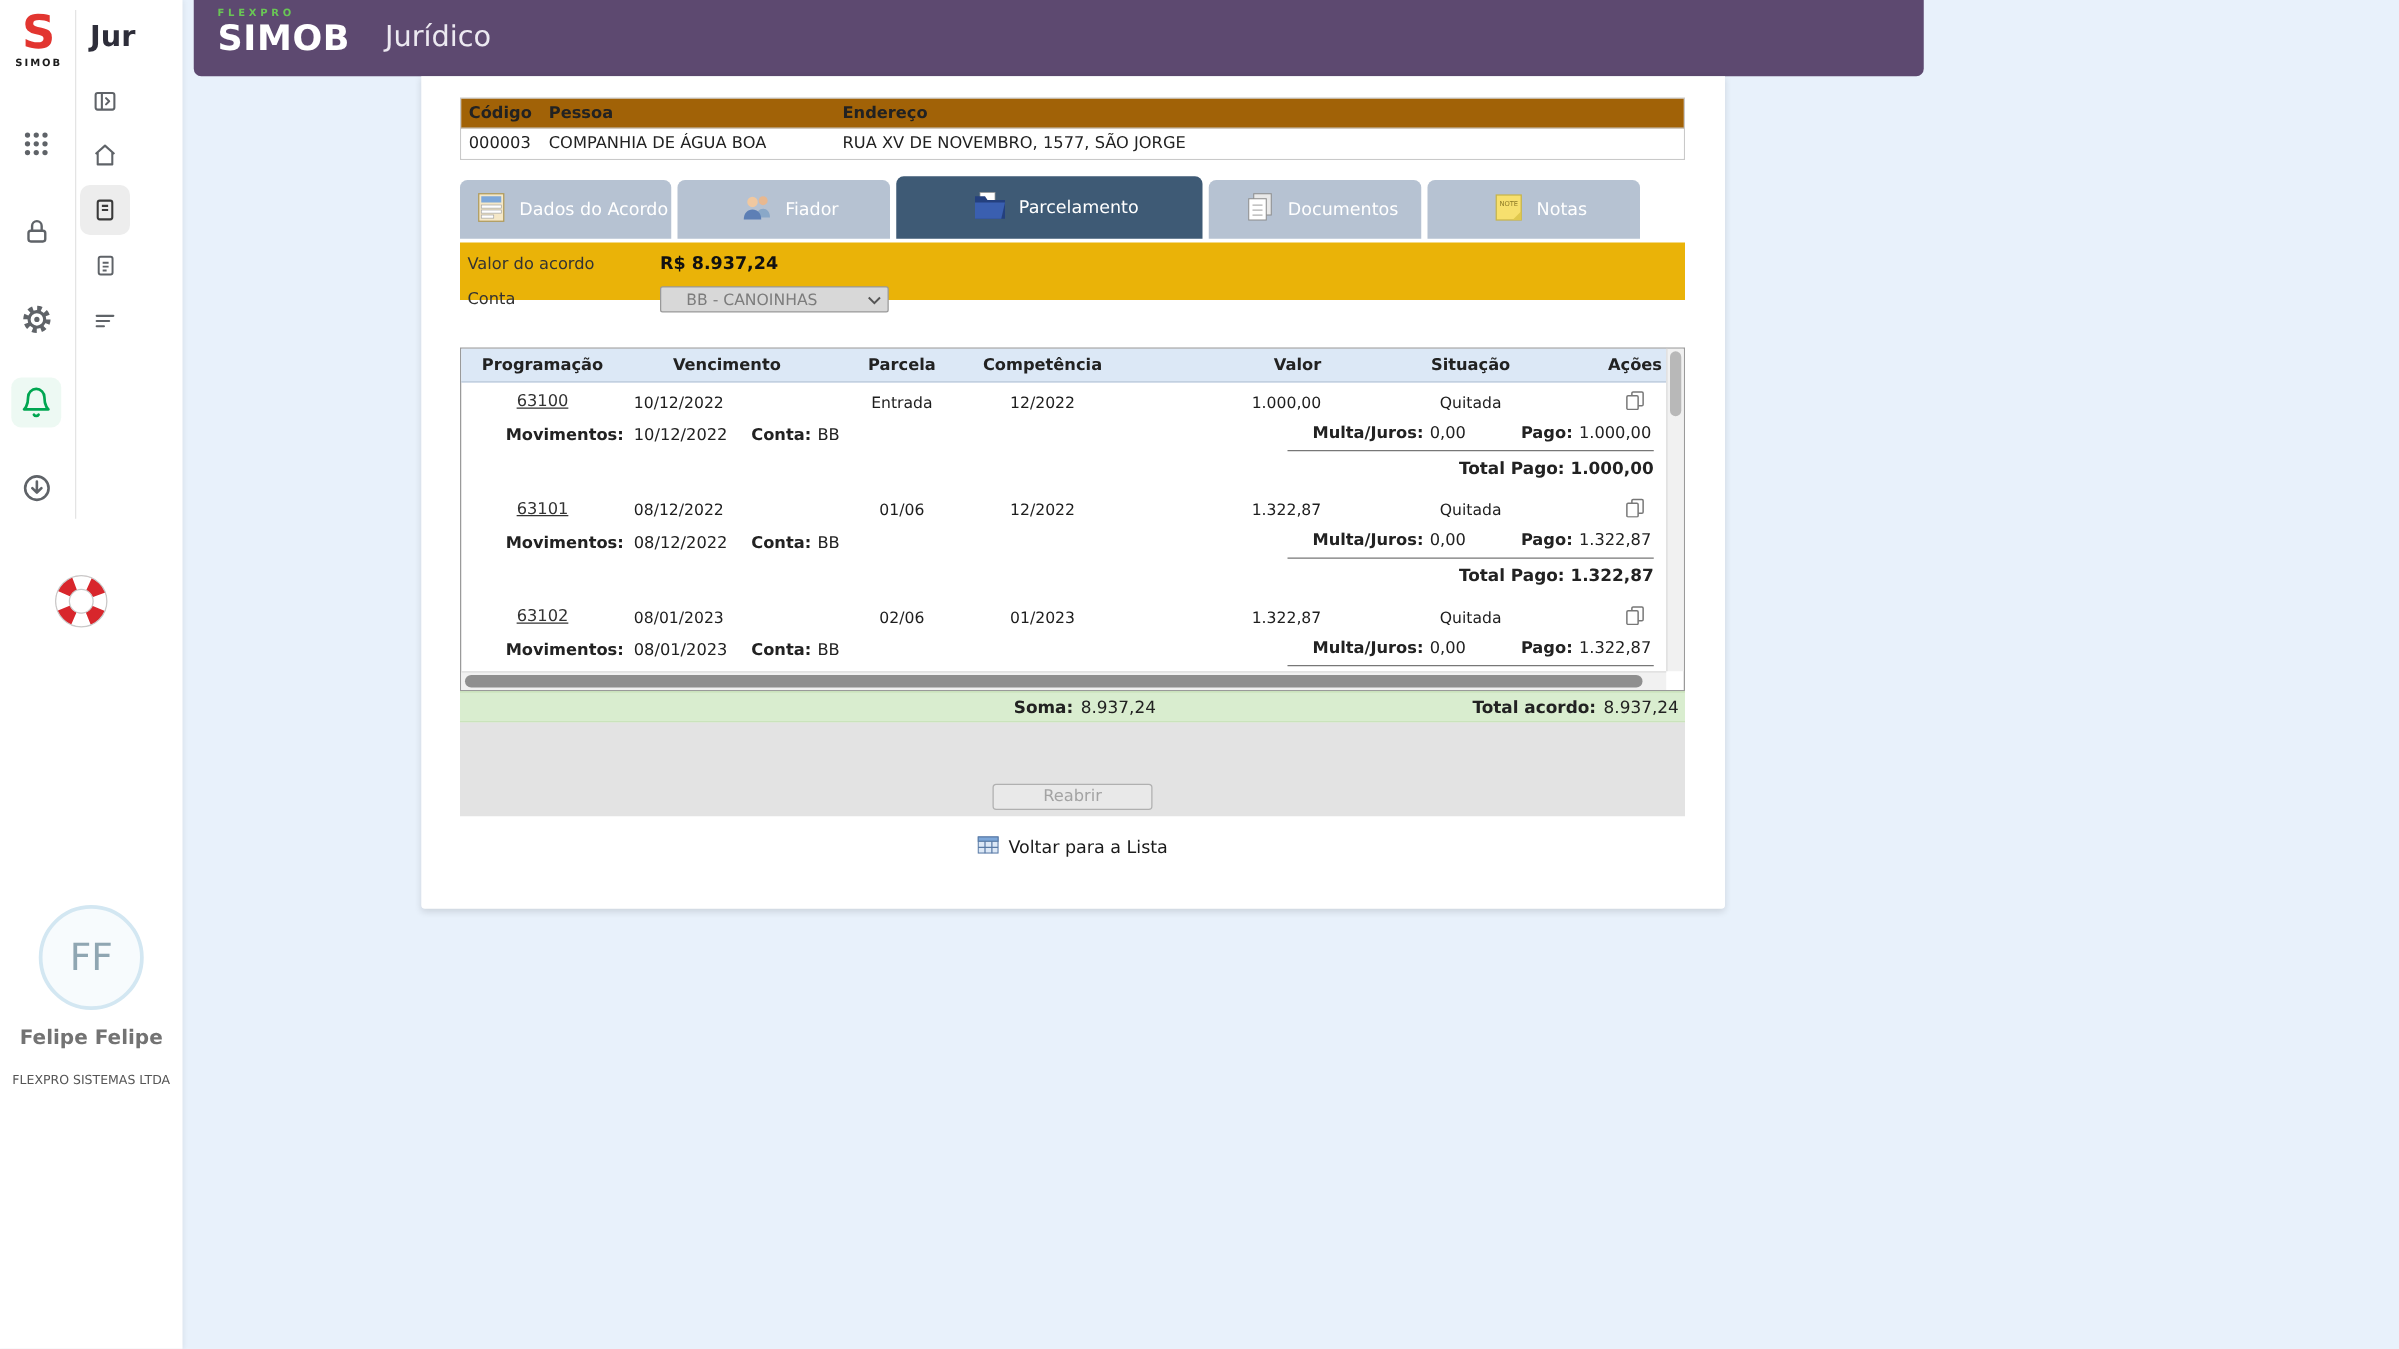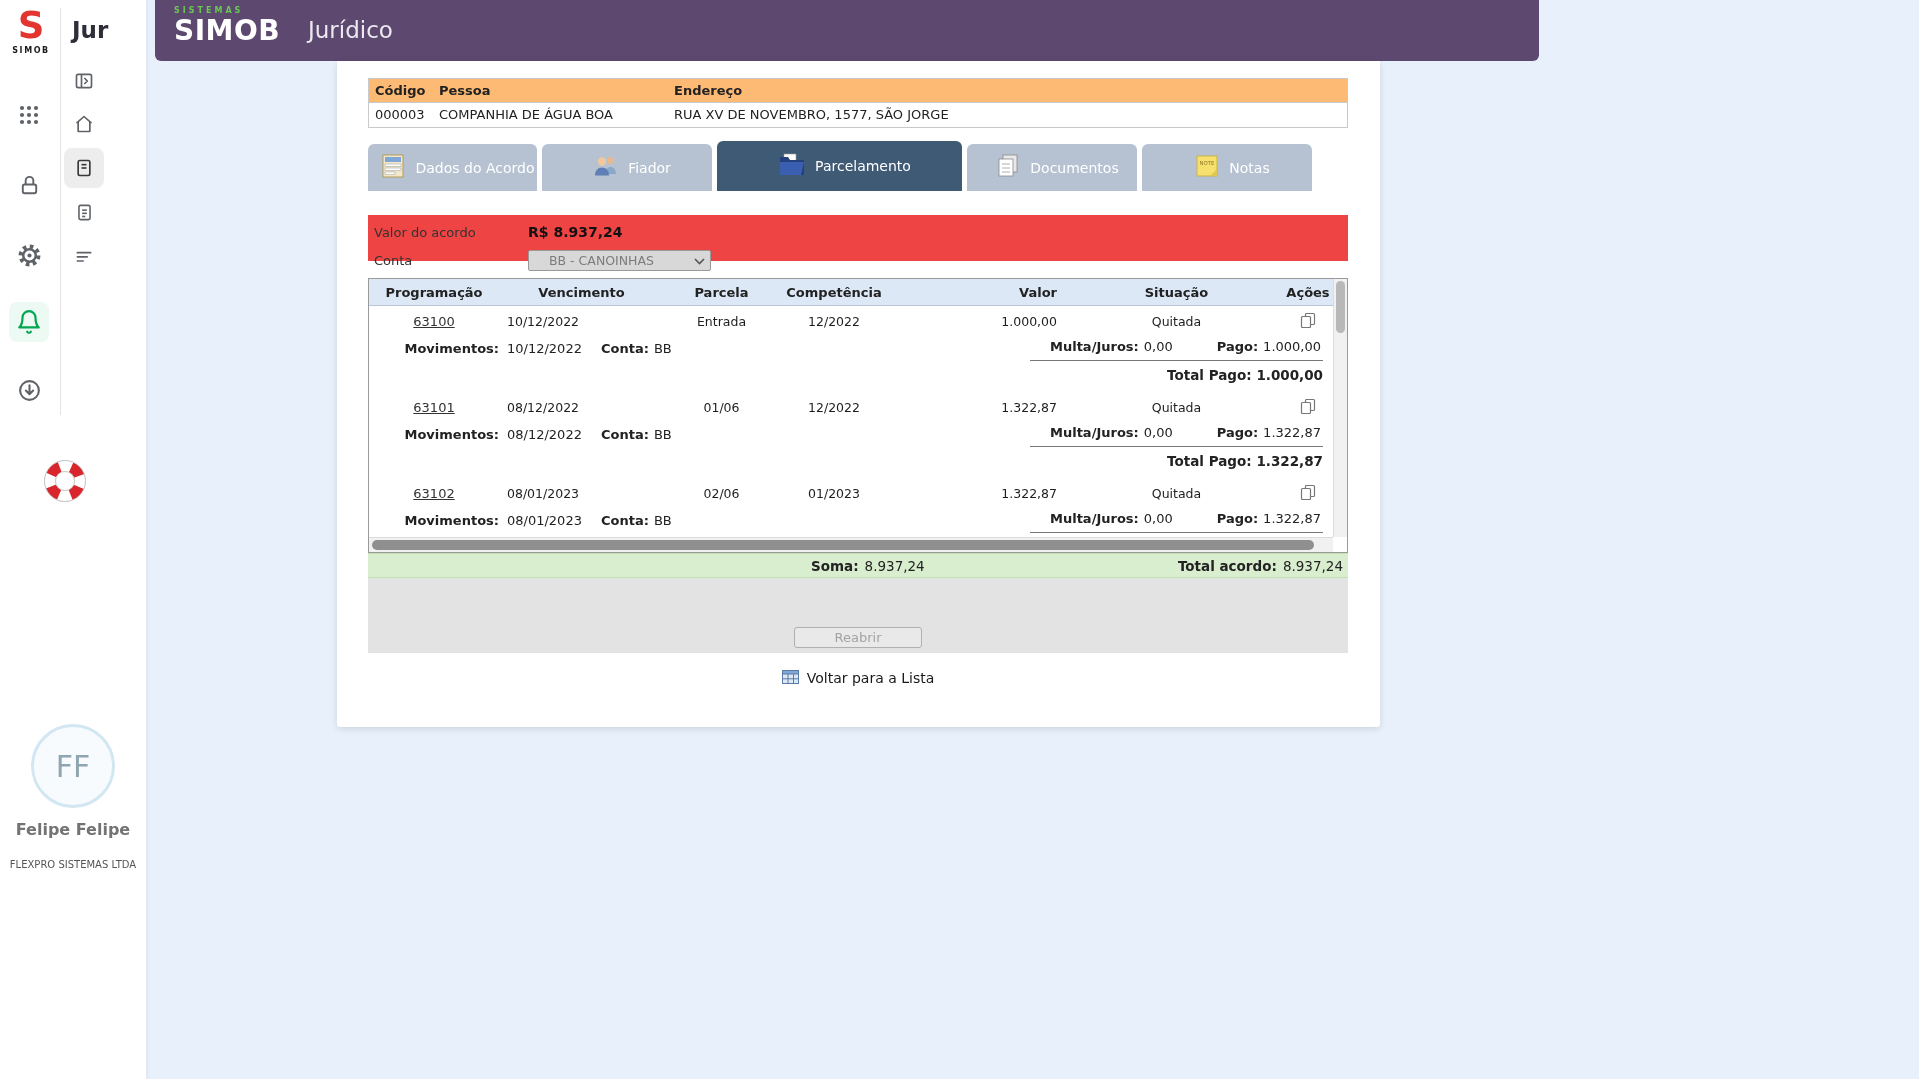--- a/index.html
+++ b/index.html
@@ -49,39 +49,39 @@
   .module-title { position: absolute; left: 153px; top: 0; height: 61px; line-height: 61px; font-size: 23px; color: #ece9f1; }
 
   
   .card {
     position: absolute; left: 337px; top: 61px; width: 1043px; height: 666px;
     background: #ffffff; box-shadow: 0 2px 6px rgba(0,0,0,0.12); border-radius: 0 0 3px 3px;
   }
 
   
   .client-table { position: absolute; left: 31px; top: 17px; width: 980px; border: 1px solid #c9c9c9; font-size: 13px; }
-  .ct-head { display: flex; height: 24px; line-height: 24px; background: #fdba74; font-weight: bold; border-bottom: 1px solid #c9c9c9; }
+  .ct-head { display: flex; height: 24px; line-height: 24px; background: #a16207; font-weight: bold; border-bottom: 1px solid #c9c9c9; }
   .ct-row { display: flex; height: 24px; line-height: 24px; background: #fff; }
   .ct-c1 { width: 70px; padding-left: 6px; }
   .ct-c2 { width: 235px; }
   .ct-c3 { flex: 1; }
 
   
   .tabs { position: absolute; left: 31px; top: 80px; width: 980px; height: 50px; }
   .tab { position: absolute; bottom: 0; height: 47px; background: #b6c2d2; border-radius: 6px 6px 0 0;
          display: flex; align-items: center; gap: 9px; padding-left: 10px; color: #ffffff; font-size: 14px; cursor: pointer; justify-content: center; }
   .tab.active { height: 50px; background: #3e5a75; }
   .t-dados { left: 0; width: 169px; }
   .t-fiador { left: 174px; width: 170px; }
   .t-parc { left: 349px; width: 245px; }
   .t-docs { left: 599px; width: 170px; }
   .t-notas { left: 774px; width: 170px; }
 
   
-  .acordo-panel { position: absolute; left: 31px; top: 154px; width: 980px; height: 46px; background: #ef4444; font-size: 13px; }
+  .acordo-panel { position: absolute; left: 31px; top: 133px; width: 980px; height: 46px; background: #eab308; font-size: 13px; }
   .ap-label1 { position: absolute; left: 6px; top: 10px; color: #333; }
   .ap-value1 { position: absolute; left: 160px; top: 9px; font-weight: bold; font-size: 14px; color: #111; }
   .ap-label2 { position: absolute; left: 6px; top: 38px; color: #333; }
   .ap-select { position: absolute; left: 160px; top: 35px; width: 183px; height: 21px;
                background: #d8d8d8; border: 1px solid #999; border-radius: 2px; color: #7c7c7c;
                display: flex; align-items: center; justify-content: space-between; padding: 0 5px 0 20px; font-size: 12.5px; cursor: default; }
 
   
   .inst-table { position: absolute; left: 31px; top: 217px; width: 980px; height: 275px; border: 1px solid #9a9a9a; background: #fff; }
   .it-head { position: absolute; left: 0; top: 0; right: 14px; height: 27px; display: flex; align-items: center;
@@ -229,21 +229,21 @@
     <div class="avatar">
       <span>FF</span>
     </div>
     <div class="user-name">Felipe Felipe</div>
     <div class="user-company">FLEXPRO SISTEMAS LTDA</div>
   </div>
 </div>
 
 <div class="app-header">
   <div class="brand">
-    <span class="brand-top">SISTEMAS</span>
+    <span class="brand-top">FLEXPRO</span>
     <span class="brand-main">SIMOB</span>
   </div>
   <div class="module-title">Jurídico</div>
 </div>
 
 <div class="card">
 
   <div class="client-table">
     <div class="ct-head">
       <div class="ct-c1">Código</div>

